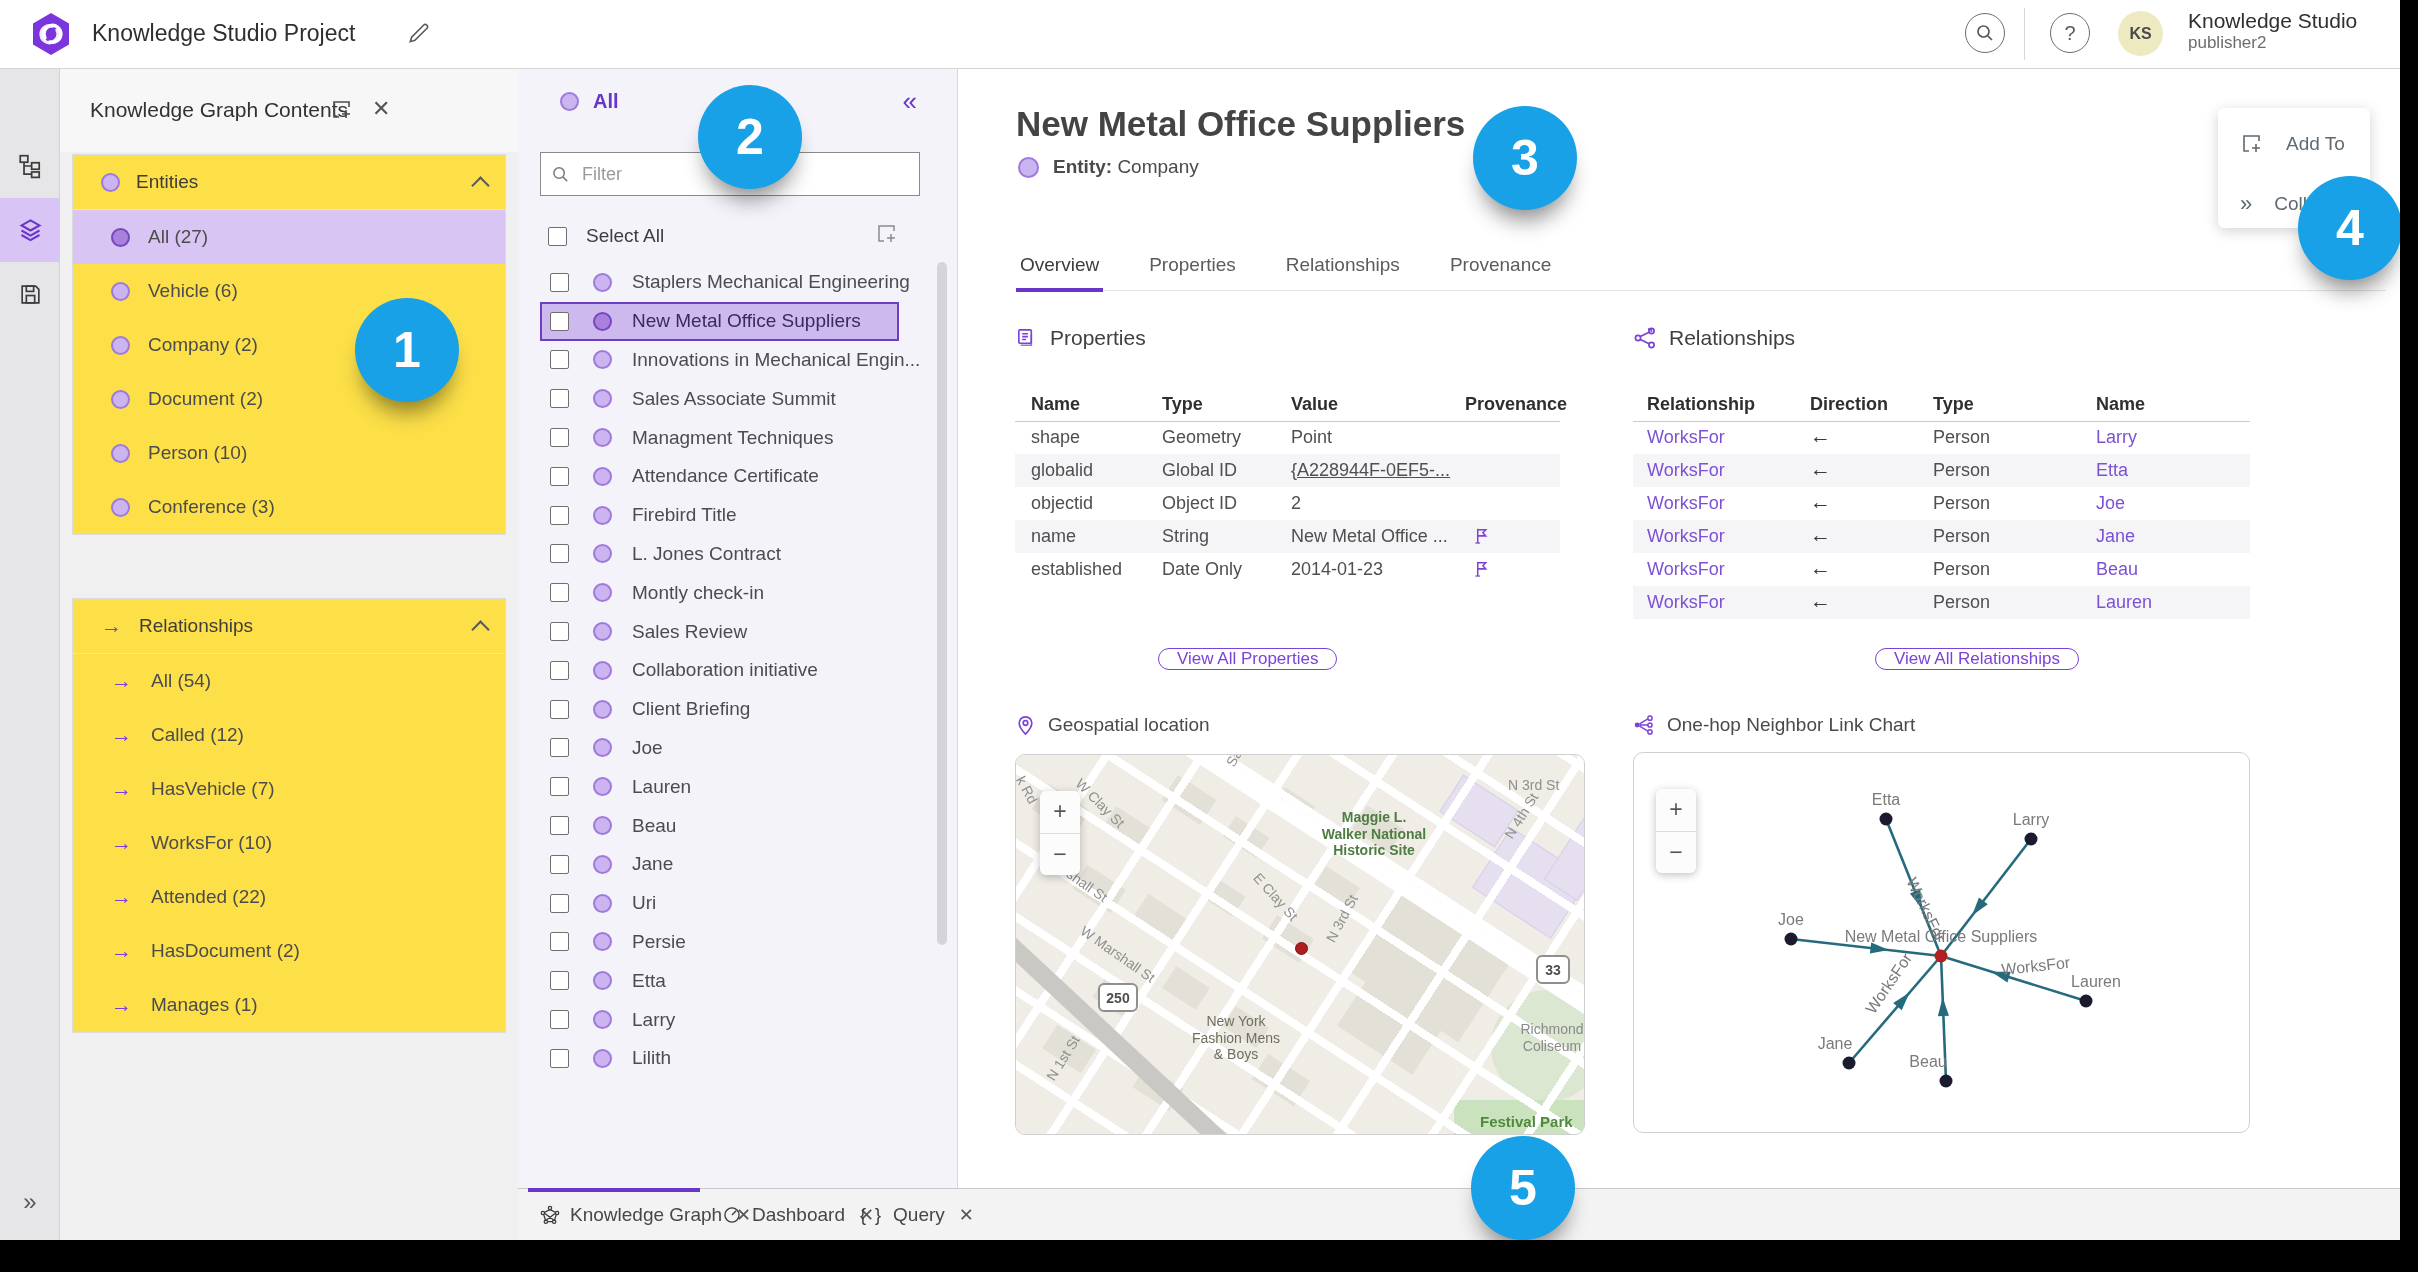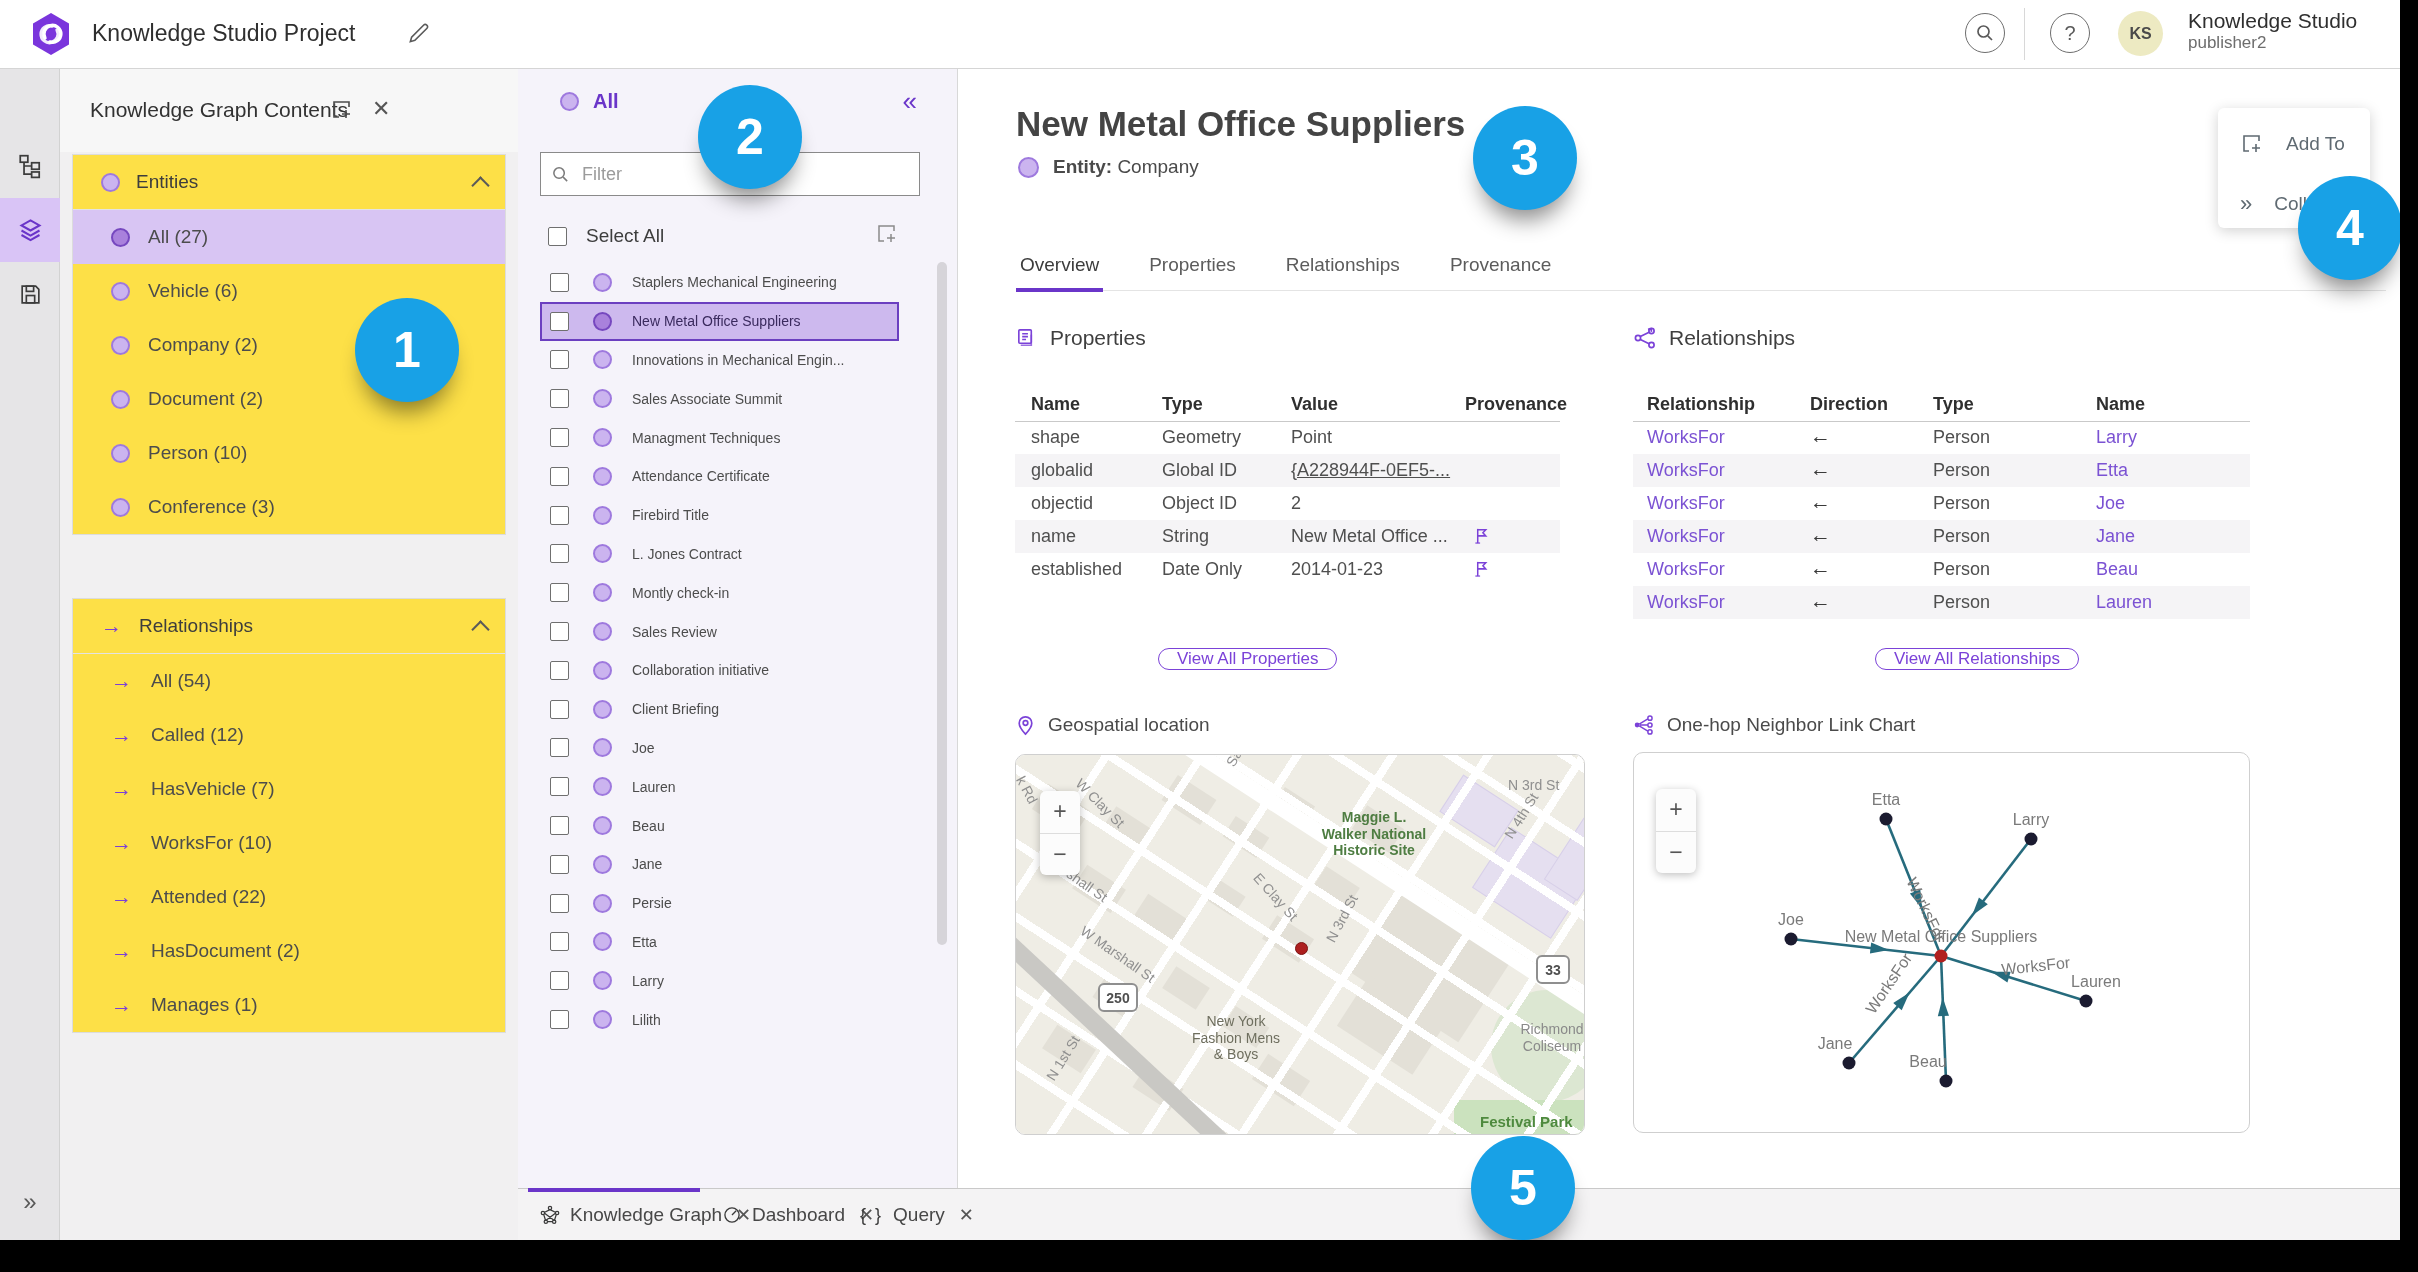--- a/index.html
+++ b/index.html
@@ -46,21 +46,21 @@
   .midp-collapse{position:absolute;right:40px;top:18px;font-size:26px;color:#6a35c9;cursor:pointer;}
   .filterbox{position:absolute;left:22px;top:84px;width:380px;height:44px;background:#fff;border:1px solid #8a8a8a;box-sizing:border-box;display:flex;align-items:center;padding:0 10px;gap:10px;}
   .filterbox input{border:none;outline:none;flex:1;font-size:18px;font-family:"Liberation Sans",sans-serif;background:transparent;color:#333;}
   .filterbox input::placeholder{color:#9b9b9b;}
   .selall-row{position:absolute;left:0;top:150px;width:100%;height:36px;display:flex;align-items:center;padding-left:30px;box-sizing:border-box;gap:19px;font-size:19px;color:#3d3d3d;}
   .selall-add{position:absolute;right:58px;top:4px;}
   .checkbox{width:19px;height:19px;border:1.5px solid #6f6f6f;background:#fff;border-radius:2px;box-sizing:border-box;flex:none;}
   .midlist{position:absolute;left:0;top:195px;width:100%;}
   .mid-row{height:38.8px;display:flex;align-items:center;margin:0 58px 0 22px;padding-left:8px;box-sizing:border-box;cursor:pointer;border:2px solid transparent;}
   .mid-row .ent-circle{margin-left:24px;}
-  .mid-row .lbl{margin-left:20px;font-size:14px;color:#4c4c4c;white-space:nowrap;}
+  .mid-row .lbl{margin-left:20px;font-size:19px;color:#4c4c4c;white-space:nowrap;}
   .mid-row.sel{background:#cdb9ee;border-color:#6b3fc0;}
   .mid-row.sel .lbl{color:#3a2a5e;}
   .mid-scroll{position:absolute;right:10px;top:194px;width:10px;height:683px;border-radius:5px;background:#d6d4d9;}
   
   .main{position:absolute;left:958px;top:68px;width:1442px;height:1120px;background:#fff;z-index:3;}
   .main-title{position:absolute;left:58px;top:36px;font-size:35px;font-weight:bold;color:#444;}
   .entity-line{position:absolute;left:60px;top:88px;display:flex;align-items:center;gap:14px;font-size:19px;color:#4a4a4a;}
   .tabs-row{position:absolute;left:58px;top:178px;width:1370px;border-bottom:1px solid #e4e4e4;display:flex;gap:42px;height:44px;}
   .tab{font-size:19px;color:#5c5c5c;padding:8px 4px;position:relative;cursor:pointer;text-align:center;}
   .tab.active{color:#3c3c3c;}
@@ -353,20 +353,25 @@
       </div>
       <div class="mid-row">
         <span class="checkbox"></span>
         <span class="ent-circle"></span>
         <span class="lbl">Beau</span>
       </div>
       <div class="mid-row">
         <span class="checkbox"></span>
         <span class="ent-circle"></span>
         <span class="lbl">Jane</span>
+      </div>
+      <div class="mid-row">
+        <span class="checkbox"></span>
+        <span class="ent-circle"></span>
+        <span class="lbl">Uri</span>
       </div>
       <div class="mid-row">
         <span class="checkbox"></span>
         <span class="ent-circle"></span>
         <span class="lbl">Persie</span>
       </div>
       <div class="mid-row">
         <span class="checkbox"></span>
         <span class="ent-circle"></span>
         <span class="lbl">Etta</span>

